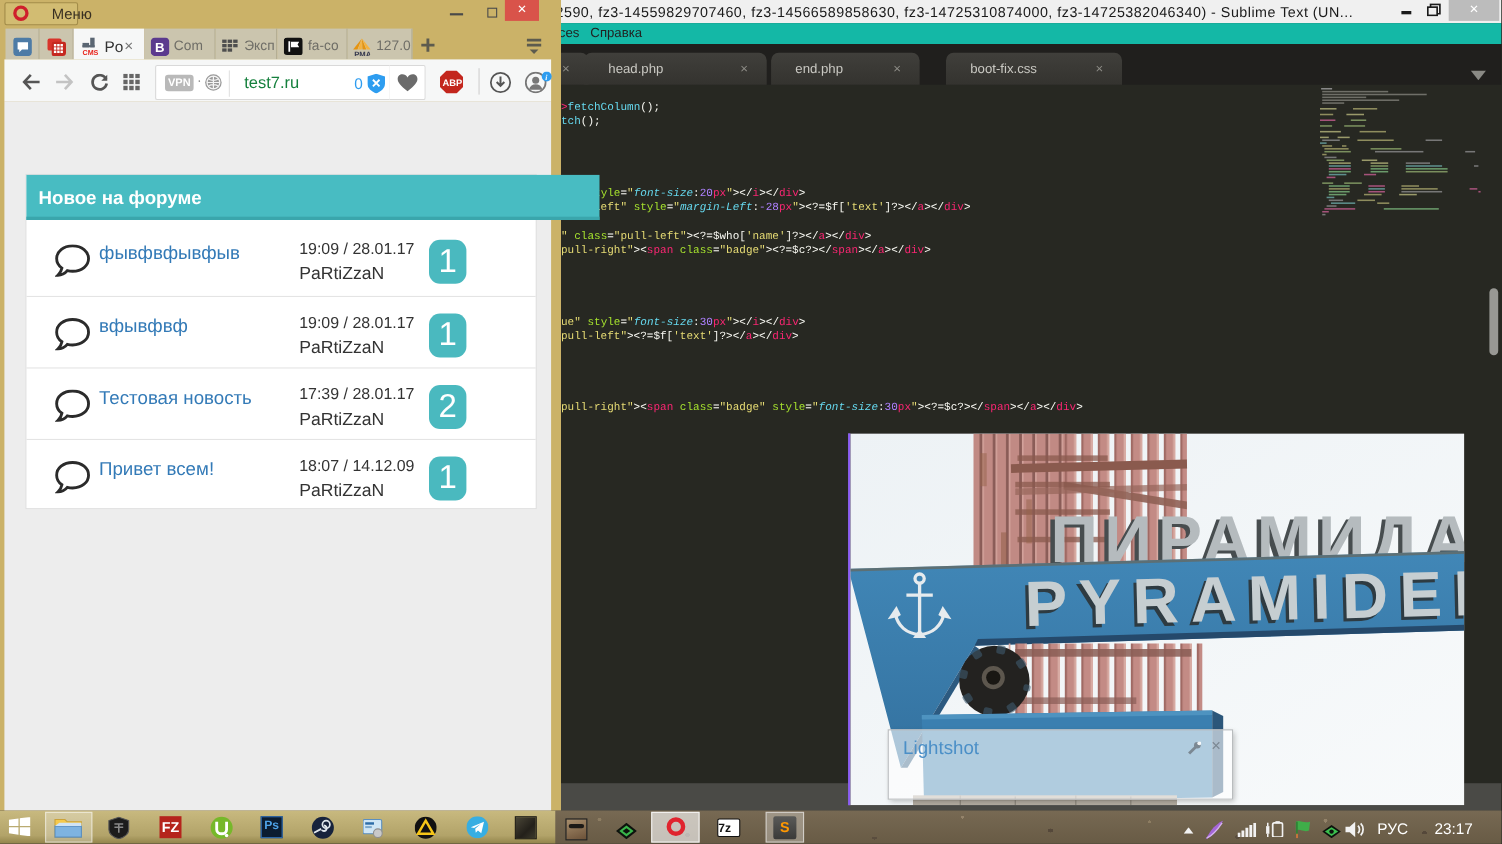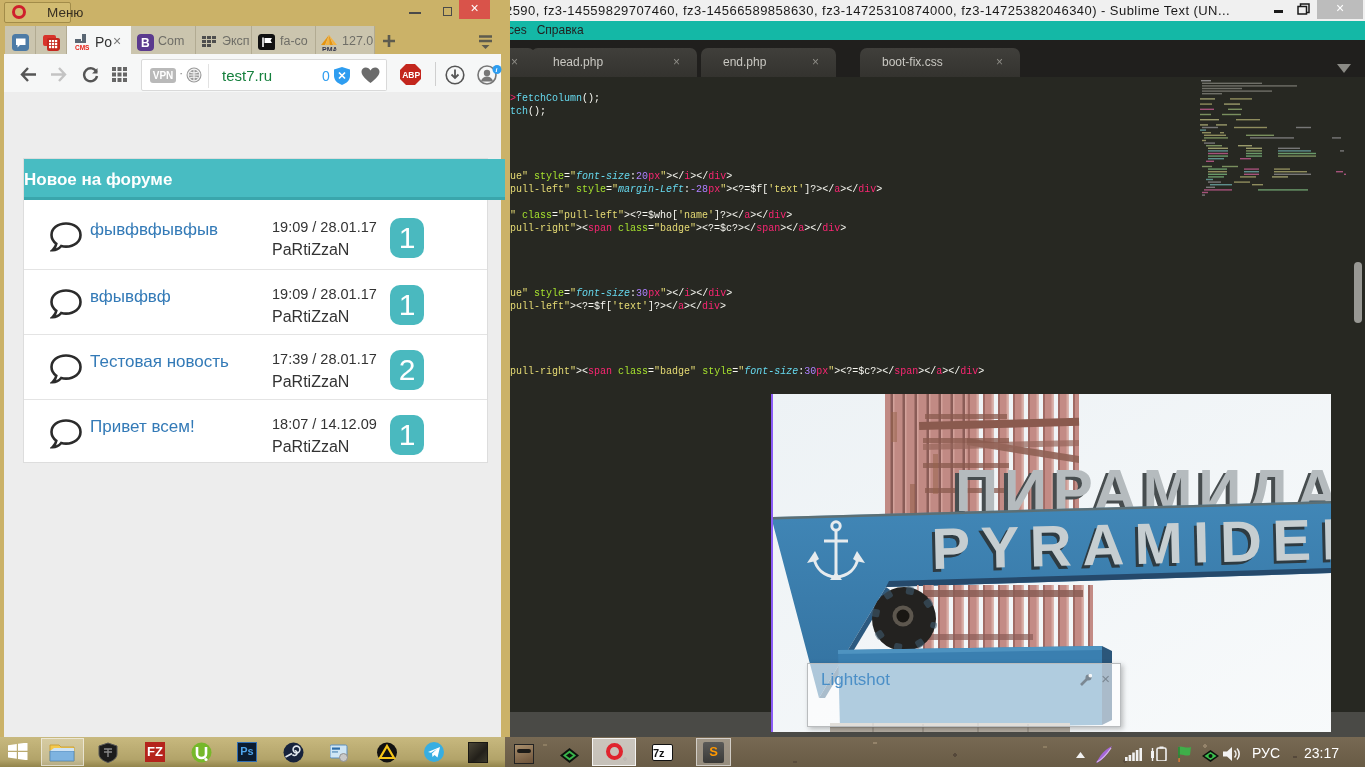--- a/index.html
+++ b/index.html
@@ -48,21 +48,21 @@
 .otab .ti{position:absolute;top:8px;width:17px;height:17px;border-radius:3px}
 .otab .tt{position:absolute;top:8px;font-size:12.5px;color:#6f6e67;white-space:nowrap;overflow:hidden}
 #o-toolbar{left:4px;top:54px;width:497px;height:38px;background:#f6f7f7}
 .tico{position:absolute;top:13px}
 #o-field{position:absolute;left:137px;top:5px;width:214px;height:32px;background:#fff;border:1px solid #d9d9d9;border-radius:2px 0 0 2px}
 #o-heart{position:absolute;left:350px;top:5px;width:33px;height:32px;background:#fff;border:1px solid #d9d9d9;border-left:none;border-radius:0 2px 2px 0}
 #vpn{position:absolute;left:8px;top:8px;width:26px;height:15px;background:#b9b9b9;border-radius:3px;color:#fff;font-size:10px;font-weight:bold;text-align:center;line-height:15px}
 #o-page{left:4px;top:92px;width:497px;height:645px;background:#ededed}
 #o-nav{left:0;top:0;width:497px;height:56px;background:#48bcc2;border-bottom:2px solid #3aa6ac}
 #o-panel{left:19px;top:66px;width:465px;height:305px;background:#fff;border:1px solid #ddd}
-#o-phead{left:0;top:0;width:481px;height:41px;background:#48bcc2;border-bottom:3px solid #3aa6ac;color:#fff;font-weight:bold;font-size:17px;line-height:41px;}
+#o-phead{left:0;top:0;width:521px;height:41px;background:#48bcc2;border-bottom:3px solid #3aa6ac;color:#fff;font-weight:bold;font-size:17px;line-height:41px;padding-left:11px}
 .frow{position:absolute;left:0;width:463px;height:65px;border-top:1px solid #e4e4e4}
 .frow .bub{position:absolute;left:26px;top:19px}
 .frow .lnk{position:absolute;left:66px;top:17px;color:#337ab7;font-size:17px}
 .frow .dt{position:absolute;left:248px;top:16px;color:#333;font-size:14.5px}
 .frow .us{position:absolute;left:248px;top:38px;color:#333;font-size:16px}
 .frow .bdg{position:absolute;left:366px;top:15px;width:34px;height:40px;background:#4ab9bf;border-radius:10px;color:#fff;font-size:30px;text-align:center;line-height:40px}
 </style></head>
 <body>
 
 <div class="abs" id="sub-title">2590, fz3-14559829707460, fz3-14566589858630, fz3-14725310874000, fz3-14725382046340) - Sublime Text (UN...</div>

